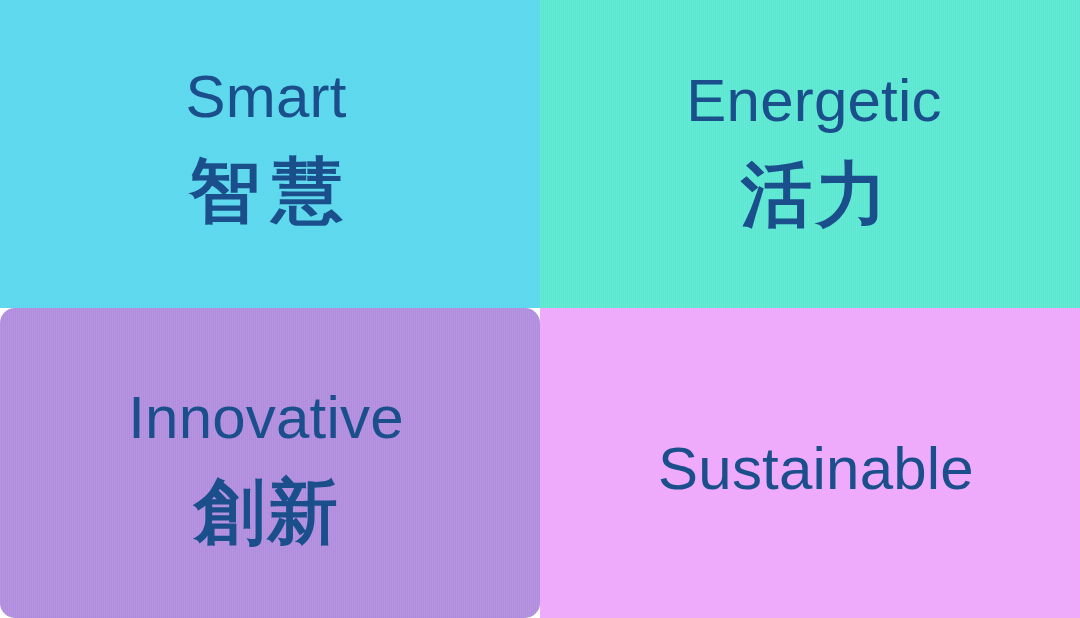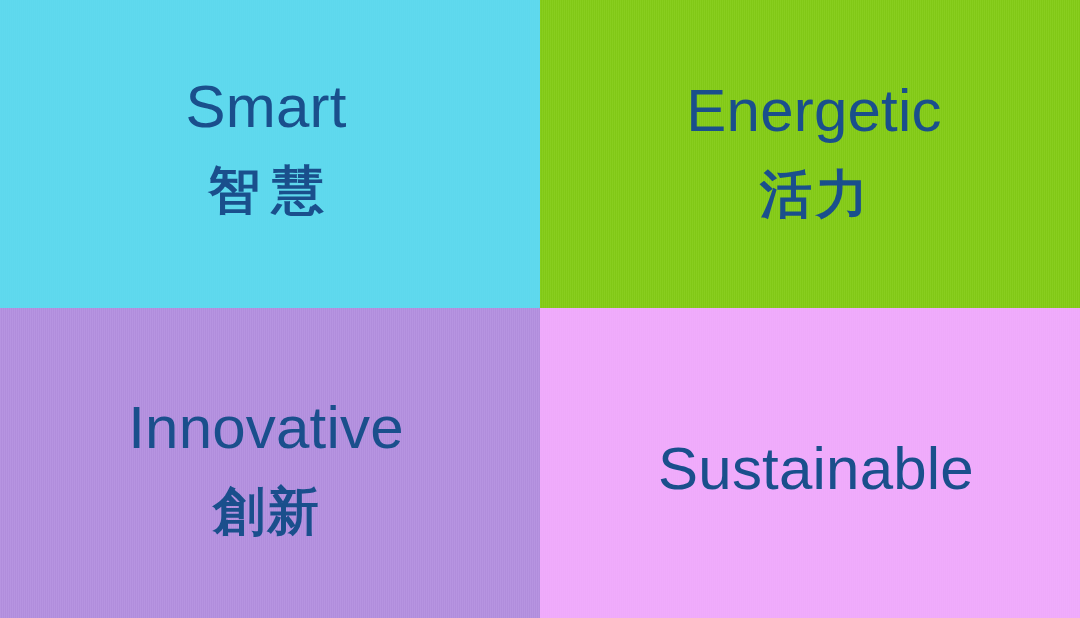--- a/index.html
+++ b/index.html
@@ -46,22 +46,22 @@
         90deg,
         rgba(255,255,255,0.045) 0px,
         rgba(255,255,255,0.045) 1px,
         rgba(0,0,0,0.022) 1px,
         rgba(0,0,0,0.022) 2px
       );
     opacity: 0.85;
   }
 
   .cell-smart       { background-color: #5ed9ee; }
-  .cell-energetic   { background-color: #84cc16; }
-  .cell-innovative  { background-color: #b490e0; }
+  .cell-energetic   { background-color: #5eead4; }
+  .cell-innovative  { background-color: #b490e0; border-radius: 15px; }
   .cell-sustainable { background-color: #f0abfc; }
 
   .cell-smart::after      { opacity: 0.25; }
   .cell-sustainable::after{ opacity: 0.3; }
 
   .textblock {
     position: relative;
     z-index: 2;
     text-align: center;
     line-height: 1;
@@ -73,21 +73,21 @@
     display: block;
     font-size: 60px;
     font-weight: 400;
     letter-spacing: 0.2px;
     line-height: 1.02;
     white-space: nowrap;
   }
 
   .label-zh {
     display: block;
-    font-size: 52px;
+    font-size: 71px;
     font-weight: 700;
     letter-spacing: 4px;
     line-height: 1.12;
     margin-top: 24px;
     padding-left: 4px;
     white-space: nowrap;
     font-family: "DejaVu Sans", "Liberation Sans", sans-serif;
   }
 
   

